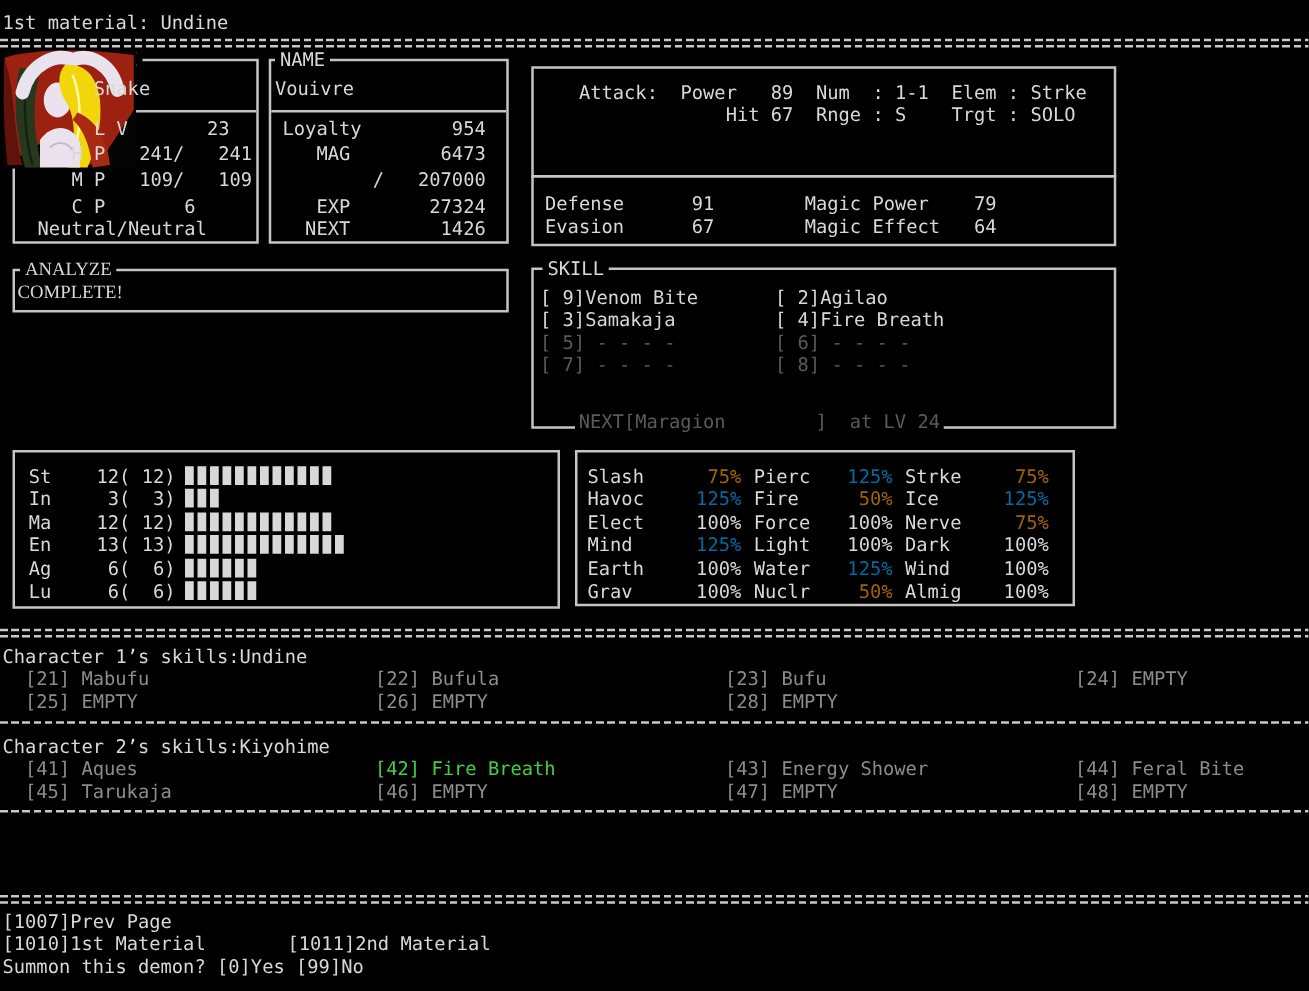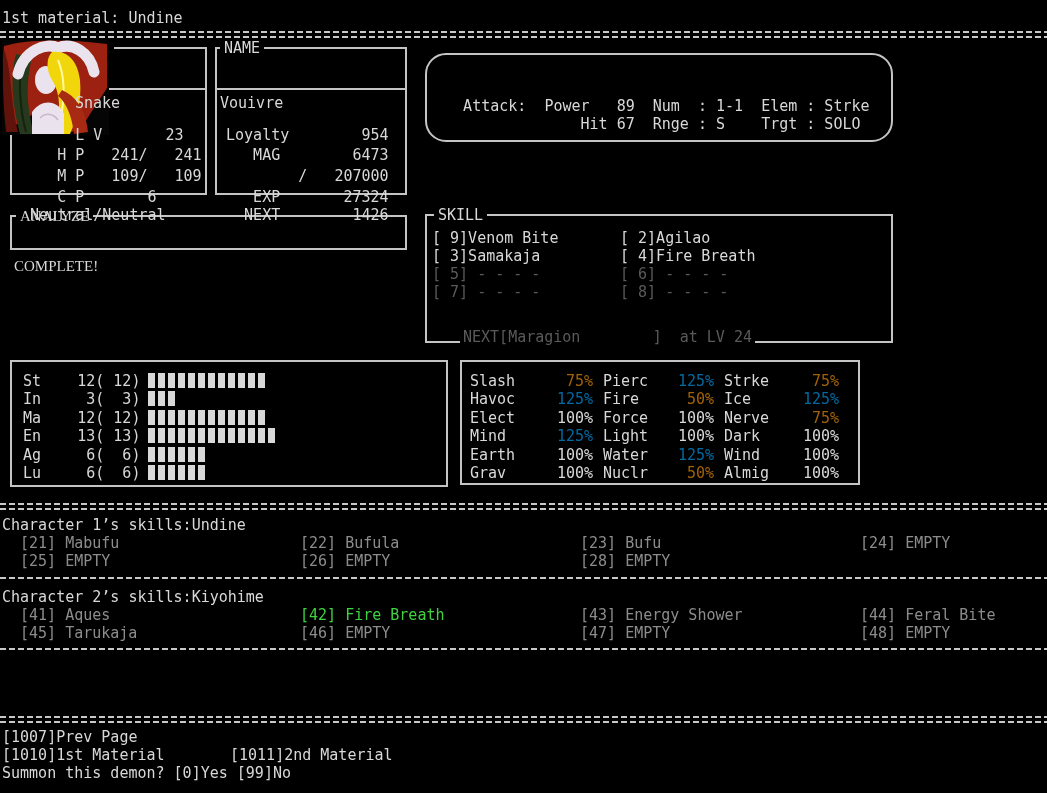--- a/index.html
+++ b/index.html
@@ -2,21 +2,21 @@
 <html><head>
 <meta charset="utf-8">
 <style>
   html,body{margin:0;padding:0;background:#000;}
   #screen{position:relative;width:1047px;height:793px;background:#000;overflow:hidden;
           font-family:"DejaVu Sans Mono",monospace;font-size:15px;line-height:16px;color:#d8d8d8;}
   .t{position:absolute;white-space:pre;}
   .box{position:absolute;border:2px solid #c4c4c4;background:transparent;}
   .blabel{position:absolute;top:-9px;background:#000;padding:0 4px;white-space:pre;}
   .inner-hr{position:absolute;left:0;right:0;top:39px;border-top:2px solid #c4c4c4;}
-  .row{position:absolute;left:0;white-space:pre;z-index:3;margin-top:32px;}
+  .row{position:absolute;left:0;white-space:pre;z-index:3;}
   
   .hr2{position:absolute;left:0;width:1047px;height:7px;
        background-image:
          repeating-linear-gradient(90deg,#c8c8c8 0 6px,transparent 6px 9px),
          repeating-linear-gradient(90deg,#c8c8c8 0 6px,transparent 6px 9px);
        background-size:100% 2px,100% 2px;background-position:0 0,0 5px;background-repeat:no-repeat;}
   
   .hr1{position:absolute;left:0;width:1047px;height:2px;
        background-image:repeating-linear-gradient(90deg,#c8c8c8 0 6px,transparent 6px 9px);
        background-size:100% 2px;background-repeat:no-repeat;}
@@ -88,25 +88,29 @@
     <div class="row" style="top:14px;left:3px;">Vouivre</div>
     <div id="name-rows">
         <div class="row" style="top: 46px;"> Loyalty        954</div>
         <div class="row" style="top: 66px;">    MAG        6473</div>
         <div class="row" style="top: 87px;">         /   207000</div>
         <div class="row" style="top: 108px;">    EXP       27324</div>
         <div class="row" style="top: 126px;">   NEXT        1426</div>
       </div>
   </div>
 
-  <div class="box" style="left:425px;top:53px;width:464px;height:85px;border-radius:21px;">
+  <div class="box" style="left:425px;top:53px;width:464px;height:85px;">
     <div class="row" style="top:11px;">    Attack:  Power   89  Num  : 1-1  Elem : Strke</div>
     <div class="row" style="top:29px;">                 Hit 67  Rnge : S    Trgt : SOLO</div>
   </div>
 
+  <div class="box" style="left:425px;top:140px;width:464px;height:53px;">
+    <div class="row" style="top:13px;"> Defense      91        Magic Power    79</div>
+    <div class="row" style="top:31px;"> Evasion      67        Magic Effect   64</div>
+  </div>
 
   <div class="box" style="left:10px;top:215px;width:393px;height:31px;font-family:Liberation Serif, serif;">
     <span class="blabel" style="left:4px;">ANALYZE</span>
     <div class="row" style="top:9px;left:2px;">COMPLETE!</div>
   </div>
 
   <div class="box" style="left:425px;top:214px;width:464px;height:125px;">
     <span class="blabel" style="left:7px;">SKILL</span>
     <div id="skill-slots">
         <div class="sslot">[ 9]Venom Bite</div>

